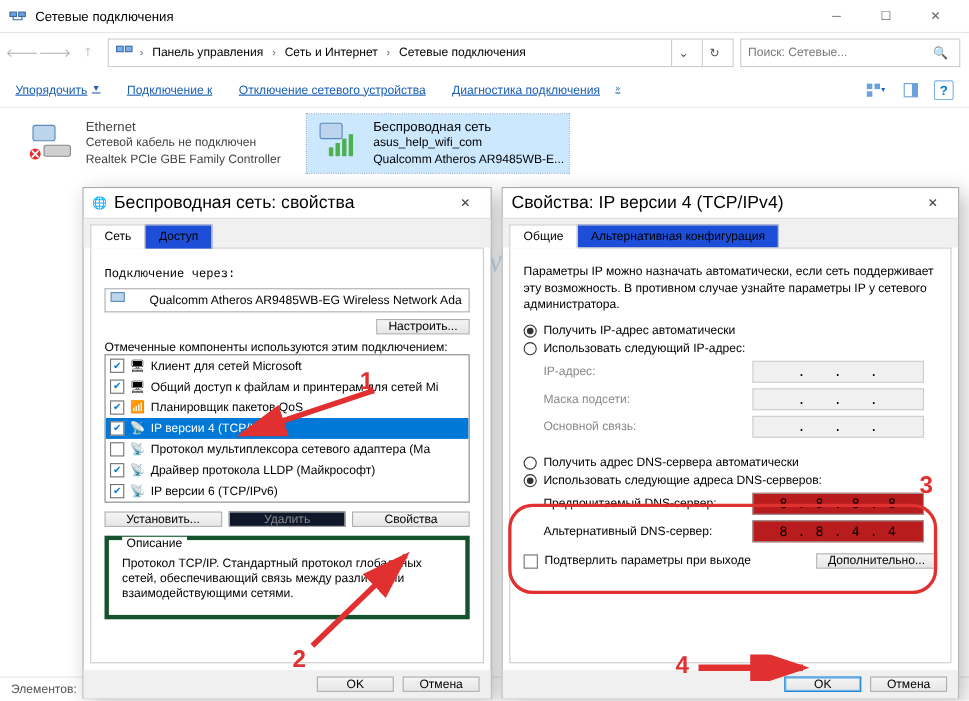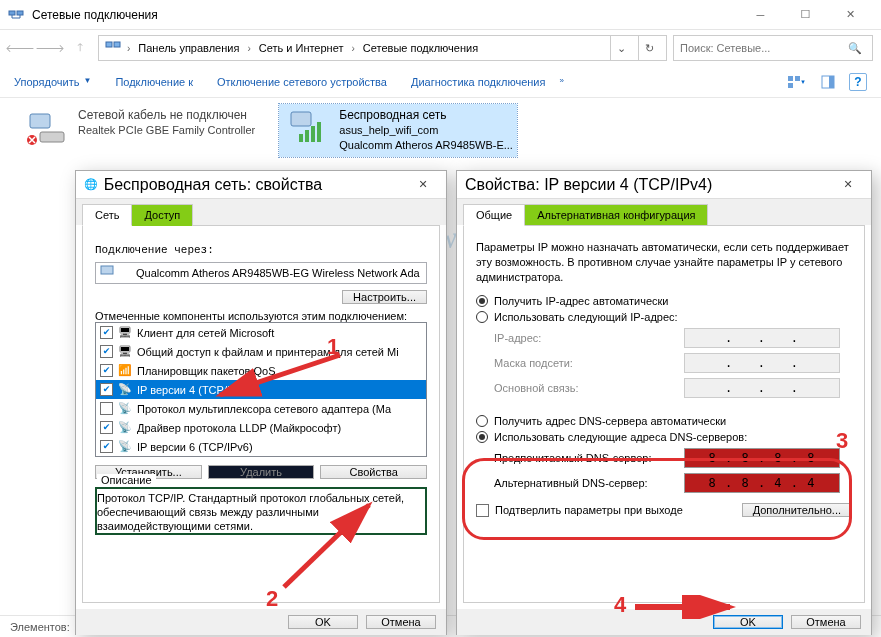--- a/index.html
+++ b/index.html
@@ -17,21 +17,21 @@
 .nav-btn { width: 24px; height: 24px; display:flex; align-items:center; justify-content:center; color:#b0b0b0; border-radius:2px;}
 .addr-field { flex: 1; height: 26px; border: 1px solid #ccc; display: flex; align-items: center; padding: 0 6px; gap: 6px; background:#fff;}
 .crumb { color:#000; padding: 0 2px;}
 .crumb-sep { color:#666; font-size:10px;}
 .addr-drop { width:22px; height:24px; border-left:1px solid #ccc; display:flex; align-items:center; justify-content:center; color:#555;}
 .search-box { width: 200px; height: 26px; border: 1px solid #ccc; display: flex; align-items: center; padding: 0 6px; color:#777;}
 .search-box .sicon { margin-right:4px; color:#555;}
 
 
 .toolbar { height: 32px; border-bottom: 1px solid #e8e8e8; display: flex; align-items: center; padding: 0 14px; gap: 24px; }
-.tool-item { color: #1a5fb4; cursor: default; display:flex; align-items:flex-start; gap:4px;}
+.tool-item { color: #1a5fb4; cursor: default; display:flex; align-items:flex-start; gap:4px;text-decoration:underline;}
 .tool-right { margin-left:auto; display:flex; gap:10px; align-items:center;}
 .tool-ribtn { width:22px; height:22px; display:flex; align-items:center; justify-content:center; color:#0066cc;}
 
 
 .content-area { padding: 6px 18px; display: flex; gap: 20px; background:#fff;}
 .adapter { display:flex; gap:8px; padding:4px; }
 .adapter.selected { background:#cce8ff; outline:1px dotted #7da2ce;}
 .adapter .aicon { width:48px; height:40px; display:flex; align-items:center; justify-content:center; position:relative;}
 .adapter .aicon svg { width:40px; height:36px; }
 .adapter .atext div:first-child { font-size:12px; }
@@ -42,21 +42,21 @@
 .dialog { position:absolute; background:#fff; border:1px solid #aaa; box-shadow: 5px 5px 18px rgba(0,0,0,0.25); }
 .dlg1 { left: 75px; top: 170px; width: 372px; height: 465px; }
 .dlg2 { left: 456px; top: 170px; width: 416px; height: 465px; }
 
 .dlg-title { height: 28px; display:flex; align-items:center; padding:0 8px; border-bottom:1px solid #ddd;}
 .dlg-title .t { flex:1; font-size:16px;}
 .dlg-close { width:30px; height:26px; display:flex; align-items:center; justify-content:center; color:#444;}
 
 
 .tabs { display:flex; background:#f0f0f0; padding: 4px 6px 0 6px; margin-bottom:0;}
-.tab { padding: 4px 12px; background:#84cc16; border:1px solid #ccc; border-bottom:none; margin-right:-1px; cursor:default; position:relative; top:1px;}
+.tab { padding: 4px 12px; background:#1d4ed8; border:1px solid #ccc; border-bottom:none; margin-right:-1px; cursor:default; position:relative; top:1px;}
 .tab.active { background:#fff; z-index:2; border-bottom:1px solid #fff;}
 .tab-panel { background:#fff; border:1px solid #ccc; padding:12px; margin: 0 6px 6px 6px;}
 
 
 .d1-panel { height: 378px; }
 .field-row { margin: 6px 0; font-family: Liberation Mono, monospace; }
 .conn-input { width:100%; height:22px; border:1px solid #abadb3; padding:0 4px; background:#fff; display:flex; align-items:center; gap:20px;}
 .btn { height:14px; padding: 0 10px; border:1px solid #adadad; background: linear-gradient(#f5f5f5,#e6e6e6); display:inline-flex; align-items:center; justify-content:center; cursor:default; min-width:70px;}
 .btn.disabled { color:#888; background:#0f172a;}
 .btn.default { border:1px solid #0078d7; box-shadow: inset 0 0 0 1px #87bfec;}
@@ -65,21 +65,21 @@
 .comp-list { width:100%; height:135px; border:1px solid #828790; background:#fff; overflow:hidden; display:flex; flex-direction:column;}
 .comp-item { display:flex; align-items:center; height:19px; padding:0 4px; gap:4px;}
 .comp-item.sel { background:#0078d7; color:#fff; }
 .chk { width:13px; height:13px; border:1px solid #707070; background:#fff; display:flex; align-items:center; justify-content:center; font-size:10px; color:#0078d7;}
 .chk.checked::after { content:"✔"; font-size:9px; line-height:9px;}
 .comp-icon { width:16px; height:16px; display:flex; align-items:center; justify-content:center;}
 
 .btn-row { display:flex; gap:6px; margin:8px 0; }
 .btn-row .btn { flex:1; }
 
-.group-box { border:2px solid #14532d; padding:0; margin-top:6px;}
+.group-box { border:4px solid #14532d; padding:12px; margin-top:6px;}
 .group-box .gtitle { position:relative; top:-15px; background:#fff; display:inline-block; padding:0 4px;}
 .group-box .gtext { margin-top:-10px; line-height:14px;}
 
 
 .d2-panel { height: 378px; position:relative;}
 .d2-panel .intro { margin:2px 0 10px 0; line-height:15px;}
 .radio-row { display:flex; align-items:center; gap:6px; margin:4px 0;}
 .radio { width:12px; height:12px; border:1px solid #333; border-radius:50%; display:flex; align-items:center; justify-content:center;}
 .radio.sel::after { content:""; width:6px; height:6px; background:#333; border-radius:50%;}
 .field-pair { display:flex; align-items:center; margin:5px 0 5px 18px;}
@@ -182,20 +182,21 @@
   <div class="adapter">
     <div class="aicon">
       <svg viewBox="0 0 40 36">
           <rect x="4" y="4" width="20" height="14" rx="2" fill="#bcd4ec" stroke="#5a88b8"></rect>
           <rect x="14" y="22" width="24" height="10" rx="2" fill="#d0d0d0" stroke="#888"></rect>
           <circle cx="6" cy="30" r="5" fill="#e03030"></circle>
           <path d="M3 27 L9 33 M3 33 L9 27" stroke="#fff" stroke-width="1.5"></path>
         </svg>
     </div>
     <div class="atext">
+      <div>Ethernet</div>
       <div>Сетевой кабель не подключен</div>
       <div>Realtek PCIe GBE Family Controller</div>
     </div>
   </div>
   <div class="adapter selected">
     <div class="aicon">
       <svg viewBox="0 0 40 36">
           <rect x="4" y="2" width="20" height="14" rx="2" fill="#bcd4ec" stroke="#5a88b8"></rect>
           <rect x="12" y="24" width="4" height="8" fill="#4caf50"></rect>
           <rect x="18" y="20" width="4" height="12" fill="#4caf50"></rect>

